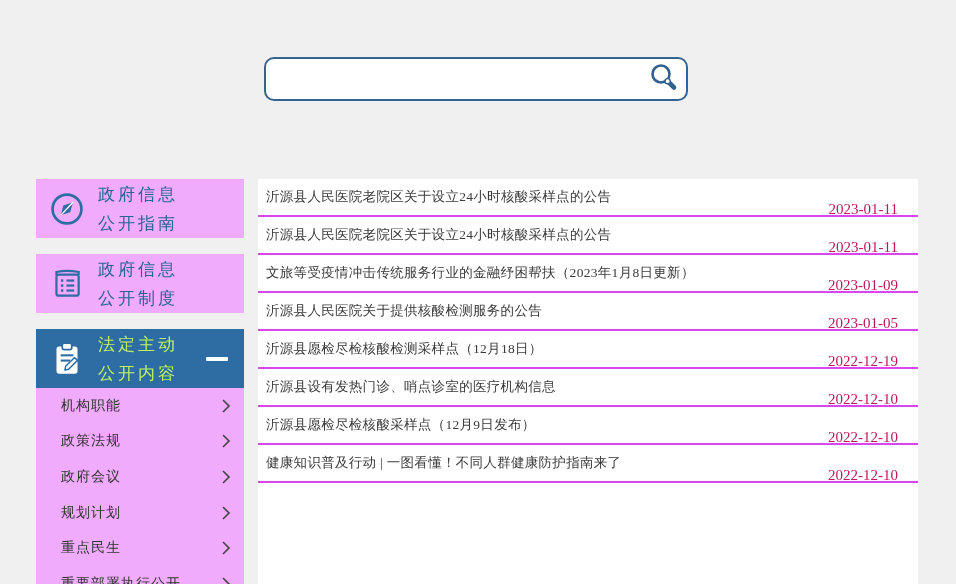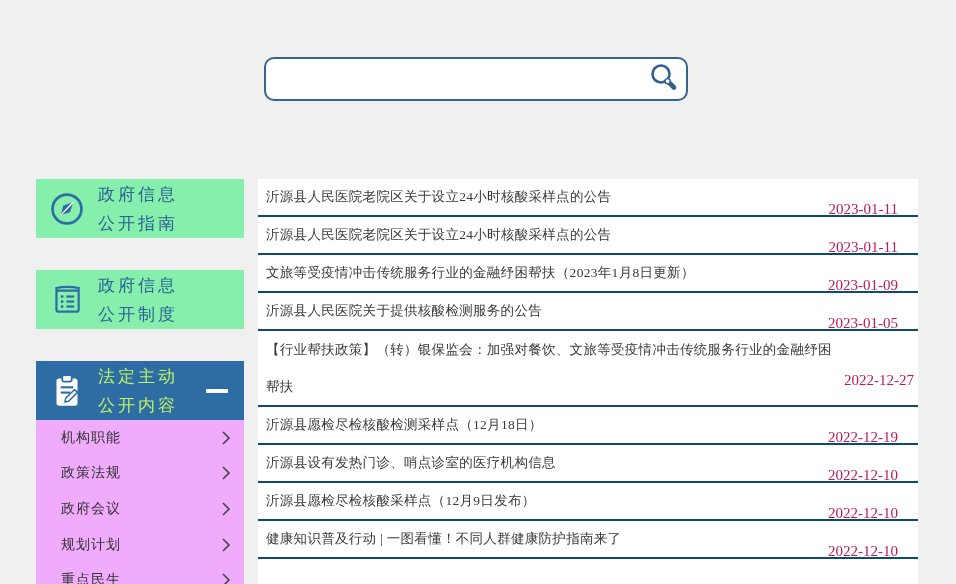--- a/index.html
+++ b/index.html
@@ -31,22 +31,22 @@
   .search-btn {
     width: 44px; height: 100%;
     border: none; background: transparent; cursor: pointer;
     display: flex; align-items: center; justify-content: center;
     padding: 0;
   }
 
   
   .sidebar { position: absolute; left: 36px; top: 179px; width: 208px; }
   .side-card {
-    height: 59px; background: #86efac;
-    margin-bottom: 32px;
+    height: 59px; background: #f0abfc;
+    margin-bottom: 16px;
     display: flex; align-items: center;
     cursor: pointer;
   }
   .side-card .card-icon {
     flex: 0 0 62px;
     display: flex; align-items: center; justify-content: center;
   }
   .side-card .card-text {
     font-size: 17px; letter-spacing: 3px;
     color: #2a6496; line-height: 29px;
@@ -72,21 +72,21 @@
   
   .news {
     position: absolute; left: 258px; top: 179px;
     width: 660px; height: 405px;
     background: #ffffff; overflow: hidden;
   }
   .news-row {
     height: 38px;
     display: flex; align-items: center;
     padding: 0 20px 0 8px;
-    border-bottom: 2px solid #0c4a6e;
+    border-bottom: 2px solid #d946ef;
     cursor: pointer;
   }
   .news-row .title {
     font-size: 13.5px; color: #3a3a3a;
     white-space: nowrap; overflow: hidden;
     letter-spacing: 0.3px;
   }
   .news-row .date {
     margin-left: auto;
     font-size: 15px; color: #be185d;
@@ -231,24 +231,20 @@
     <span class="date">2023-01-11</span>
   </div>
   <div class="news-row">
     <span class="title">文旅等受疫情冲击传统服务行业的金融纾困帮扶（2023年1月8日更新）</span>
     <span class="date">2023-01-09</span>
   </div>
   <div class="news-row">
     <span class="title">沂源县人民医院关于提供核酸检测服务的公告</span>
     <span class="date">2023-01-05</span>
   </div>
-  <div class="news-row row-tall">
-    <span class="title">【行业帮扶政策】（转）银保监会：加强对餐饮、文旅等受疫情冲击传统服务行业的金融纾困帮扶</span>
-    <span class="date">2022-12-27</span>
-  </div>
   <div class="news-row">
     <span class="title">沂源县愿检尽检核酸检测采样点（12月18日）</span>
     <span class="date">2022-12-19</span>
   </div>
   <div class="news-row">
     <span class="title">沂源县设有发热门诊、哨点诊室的医疗机构信息</span>
     <span class="date">2022-12-10</span>
   </div>
   <div class="news-row">
     <span class="title">沂源县愿检尽检核酸采样点（12月9日发布）</span>

